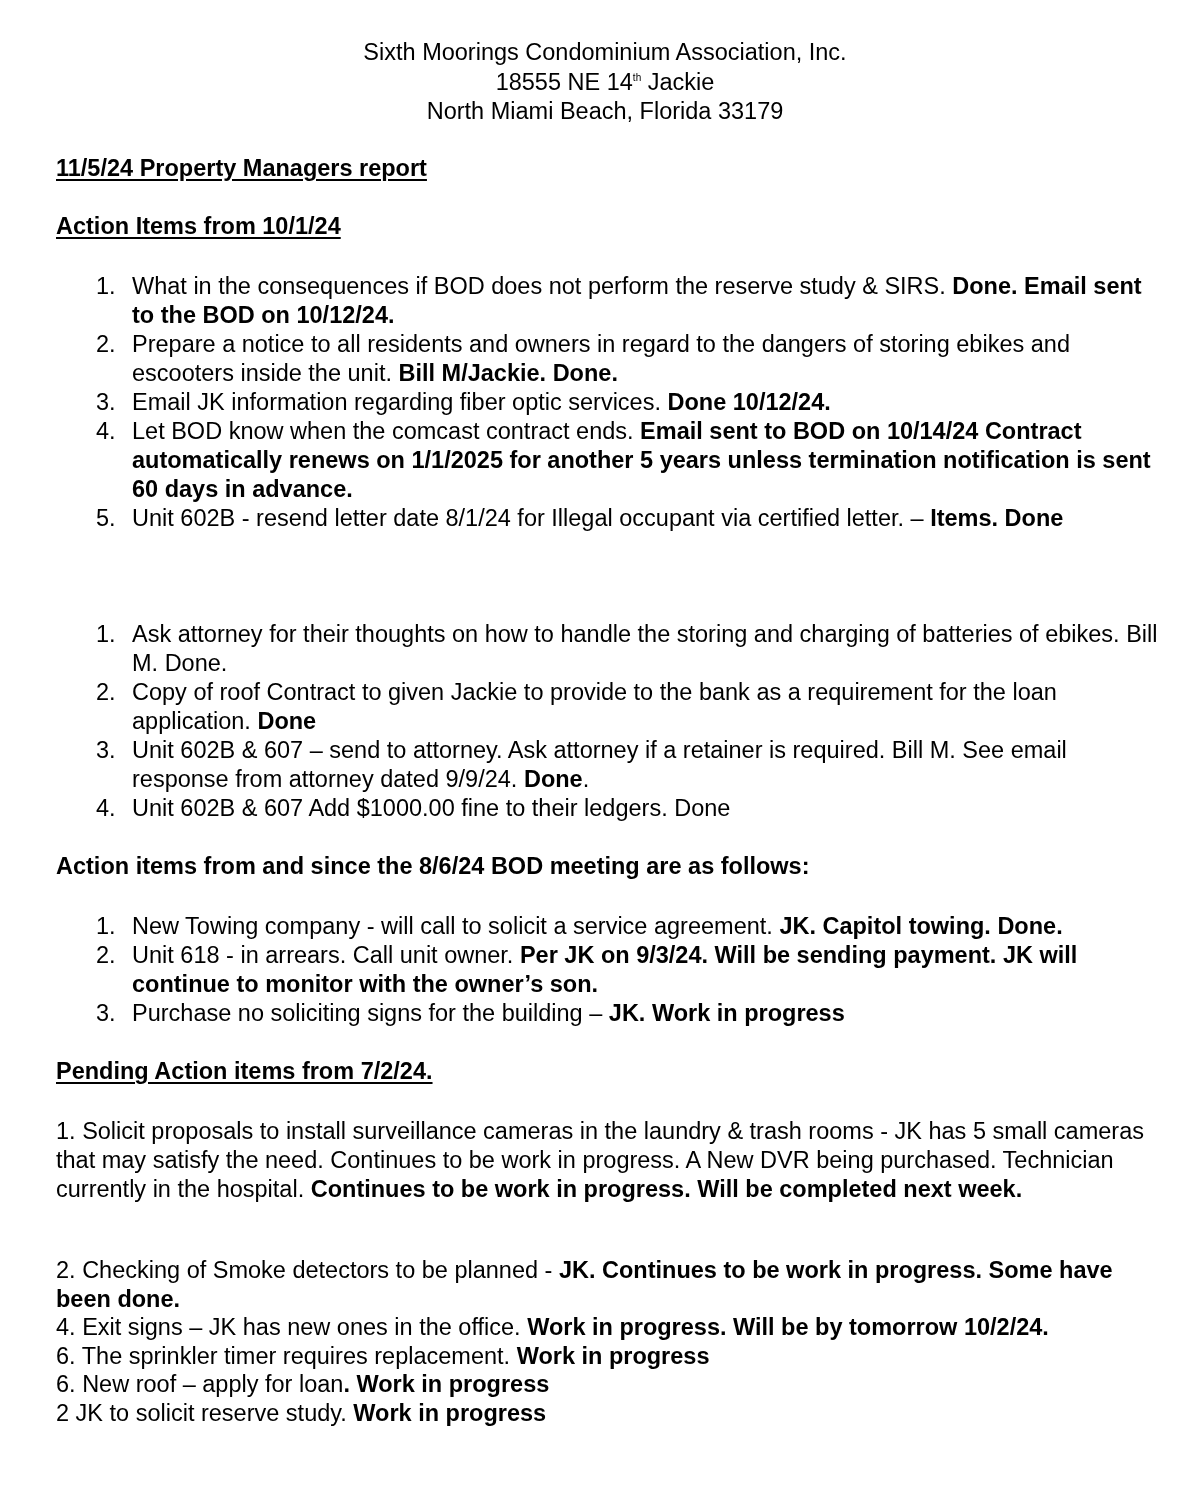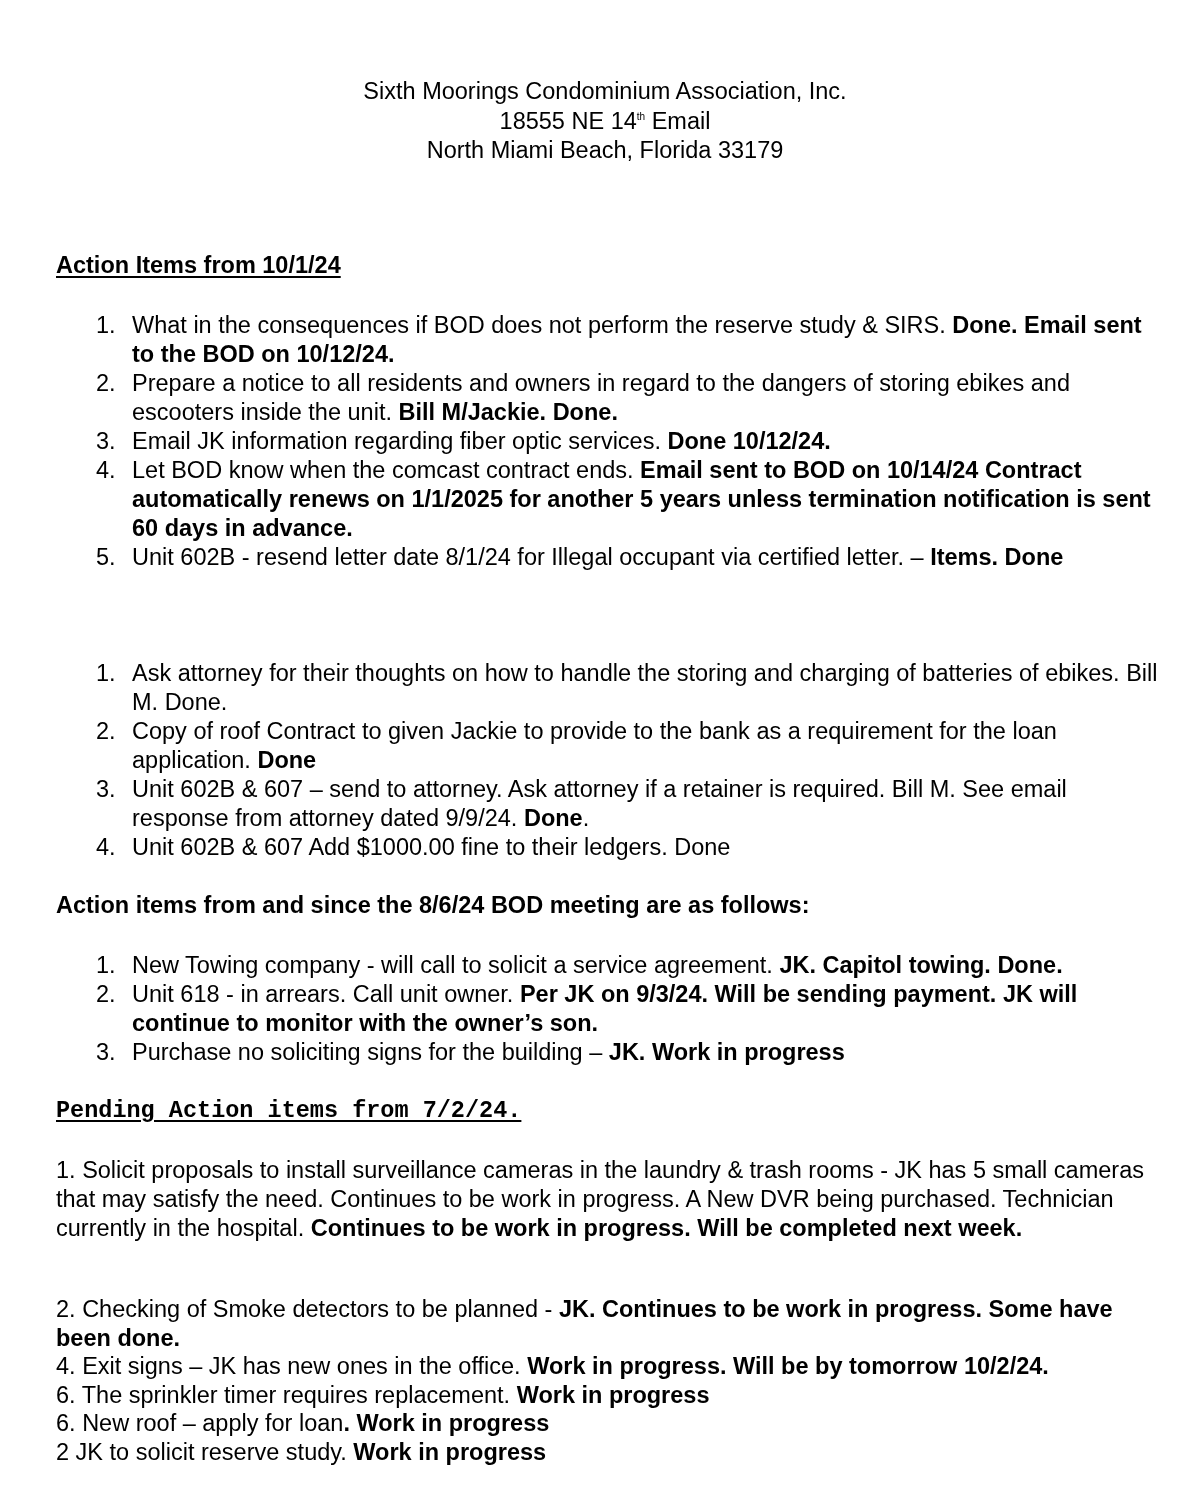--- a/index.html
+++ b/index.html
@@ -1,45 +1,46 @@
 <!DOCTYPE html>
 <html><head>
   <meta charset="utf-8">
   <style>
     html, body { margin: 0; padding: 0; background: #ffffff; }
     body {
       width: 1183px; height: 1485px; position: relative; overflow: hidden;
       font-family: "Liberation Sans", sans-serif; color: #000000;
       font-size: 23.5px;
     }
-    .page { position: absolute; left: 0; top: 0; width: 1183px; height: 1052px; margin-top: 39px; }
+    .page { position: absolute; left: 0; top: 0; width: 1183px; height: 1052px; }
     .header { position: absolute; top: 38px; left: 0; width: 1210px; text-align: center; line-height: 29.5px; }
     .header div { white-space: nowrap; }
     sup { font-size: 10px; line-height: 0; vertical-align: 9px; }
     .h { position: absolute; left: 56px; font-weight: bold; white-space: nowrap; }
     .h.u { text-decoration: underline; text-decoration-thickness: 2px; text-underline-offset: 3px; }
     ol { position: absolute; left: 96px; margin: 0; padding: 0; list-style: none; width: 1070px; }
     ol li { position: relative; padding-left: 36px; line-height: 29px; }
     ol li .num { position: absolute; left: 0; top: 0; }
     b { font-weight: bold; }
     .para { position: absolute; left: 56px; width: 1090px; line-height: 29px; }
     .plain { position: absolute; left: 56px; width: 1100px; line-height: 28.5px; }
     .plain div { white-space: nowrap; }
   </style>
 </head>
 <body>
 
 <div class="page">
 
   <div class="header">
     <div>Sixth Moorings Condominium Association, Inc.</div>
-    <div><span>18555 NE 14</span><sup>th</sup><span> Email</span></div>
+    <div><span>18555 NE 14</span><sup>th</sup><span> Jackie</span></div>
     <div>North Miami Beach, Florida 33179</div>
   </div>
 
+  <div class="h u" style="top:155px;">11/5/24 Property Managers report</div>
 
   <div class="h u" style="top:213px;">Action Items from 10/1/24</div>
   <ol style="top:272px;">
     <li><span class="num">1.</span><span>What in the consequences if BOD does not perform the reserve study &amp; SIRS. </span><b>Done. Email sent to the BOD on 10/12/24.</b></li>
     <li><span class="num">2.</span><span>Prepare a notice to all residents and owners in regard to the dangers of storing ebikes and escooters inside the unit. </span><b>Bill M/Jackie. Done.</b></li>
     <li><span class="num">3.</span><span>Email JK information regarding fiber optic services. </span><b>Done 10/12/24.</b></li>
     <li><span class="num">4.</span><span>Let BOD know when the comcast contract ends.  </span><b>Email sent to BOD on 10/14/24 Contract automatically renews on 1/1/2025 for another 5 years unless termination notification is sent 60 days in advance.</b></li>
     <li><span class="num">5.</span><span>Unit 602B - resend letter date 8/1/24 for Illegal occupant via certified letter. – </span><b>Items. Done</b></li>
   </ol>
 
@@ -50,21 +51,21 @@
     <li><span class="num">4.</span><span>Unit 602B &amp; 607 Add $1000.00 fine to their ledgers. Done</span></li>
   </ol>
 
   <div class="h" style="top:853px;">Action items from and since the 8/6/24 BOD meeting are as follows:</div>
   <ol style="top:912px;">
     <li><span class="num">1.</span><span>New Towing company - will call to solicit a service agreement. </span><b>JK. Capitol towing. Done.</b></li>
     <li><span class="num">2.</span><span>Unit 618 - in arrears. Call unit owner. </span><b>Per JK on 9/3/24. Will be sending payment. JK will continue to monitor with the owner’s son.</b></li>
     <li><span class="num">3.</span><span>Purchase no soliciting signs for the building – </span><b>JK. Work in progress</b></li>
   </ol>
 
-  <div class="h u" style="top:1058px;font-family:Liberation Mono, monospace;">Pending Action items from 7/2/24.</div>
+  <div class="h u" style="top:1058px;">Pending Action items from 7/2/24.</div>
   <div class="para" style="top:1117px;"><span>1. Solicit proposals to install surveillance cameras in the laundry &amp; trash rooms - JK has 5 small cameras that may satisfy the need. Continues to be work in progress. A New DVR being purchased. Technician currently in the hospital. </span><b>Continues to be work in progress. Will be completed next week.</b></div>
 
   <div class="plain" style="top:1256px;">
     <div style="white-space:normal; width:1090px;"><span> 2. Checking of Smoke detectors to be planned - </span><b>JK. Continues to be work in progress. Some have been done.</b></div>
     <div><span> 4. Exit signs – JK has new ones in the office. </span><b>Work in progress. Will be by tomorrow 10/2/24.</b></div>
     <div><span> 6. The sprinkler timer requires replacement. </span><b>Work in progress</b></div>
     <div><span> 6. New roof – apply for loan</span><b>. Work in progress</b></div>
     <div><span> 2 JK to solicit reserve study. </span><b>Work in progress</b></div>
   </div>
 

